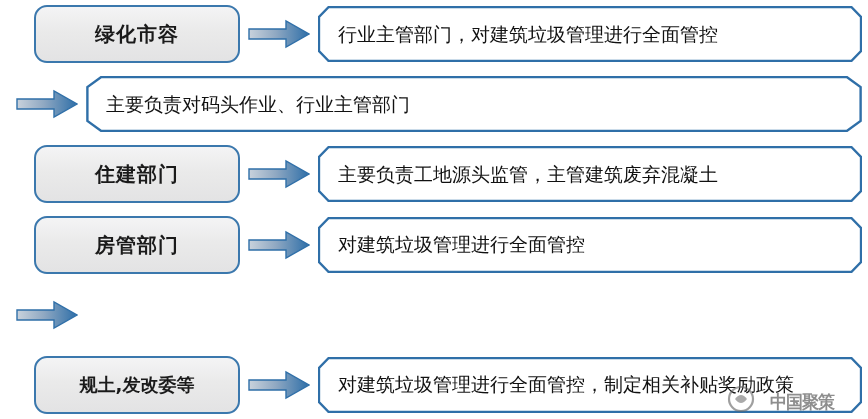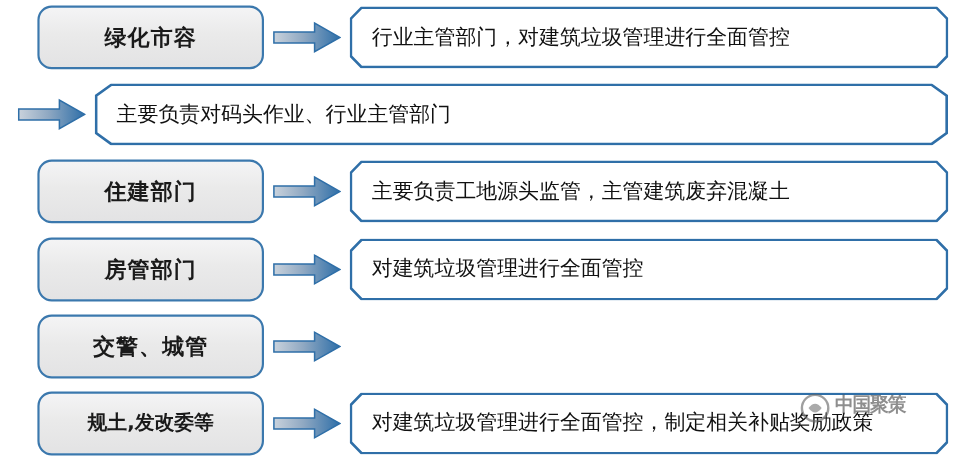--- a/index.html
+++ b/index.html
@@ -108,22 +108,22 @@
   
   .watermark {
     position: absolute;
     left: 726px;
     top: 356px;
     width: 132px;
     height: 58px;
     pointer-events: none;
     opacity: 0.62;
     display: flex;
-    align-items: flex-start;
-    gap: 3px;
+    align-items: flex-end;
+    gap: 14px;
   }
   .wm-logo {
     width: 30px;
     height: 30px;
     flex: 0 0 auto;
   }
   .wm-text {
     font-family: "DejaVu Sans", "Liberation Sans", sans-serif;
     font-size: 17px;
     font-weight: bold;
@@ -225,23 +225,20 @@
     </div>
     <div class="right-box">
       <svg viewBox="0 0 560 56" preserveAspectRatio="none">
         <polygon points="11,1 549,1 559,11 559,45 549,55 11,55 1,45 1,11" fill="#ffffff" stroke="#2f6fa8" stroke-width="2.4" vector-effect="non-scaling-stroke"></polygon>
       </svg>
       <div class="right-text">对建筑垃圾管理进行全面管控</div>
     </div>
   </div>
 
   <div class="row">
-    <div class="left-box">
-      <span class="left-label">交警、城管</span>
-    </div>
     <div class="arrow-cell">
       <svg class="arrow-svg" width="62" height="30" viewBox="0 0 62 30">
         <defs>
           <linearGradient id="agrad5" x1="0" y1="0" x2="1" y2="0">
             <stop offset="0%" stop-color="#c9d2dc"></stop>
             <stop offset="45%" stop-color="#8fa8c2"></stop>
             <stop offset="100%" stop-color="#2f6fa8"></stop>
           </linearGradient>
         </defs>
         <polygon points="1,10 38,10 38,2 61,15 38,28 38,20 1,20" fill="url(#agrad5)" stroke="#2f6fa8" stroke-width="1.4" stroke-linejoin="miter"></polygon>

